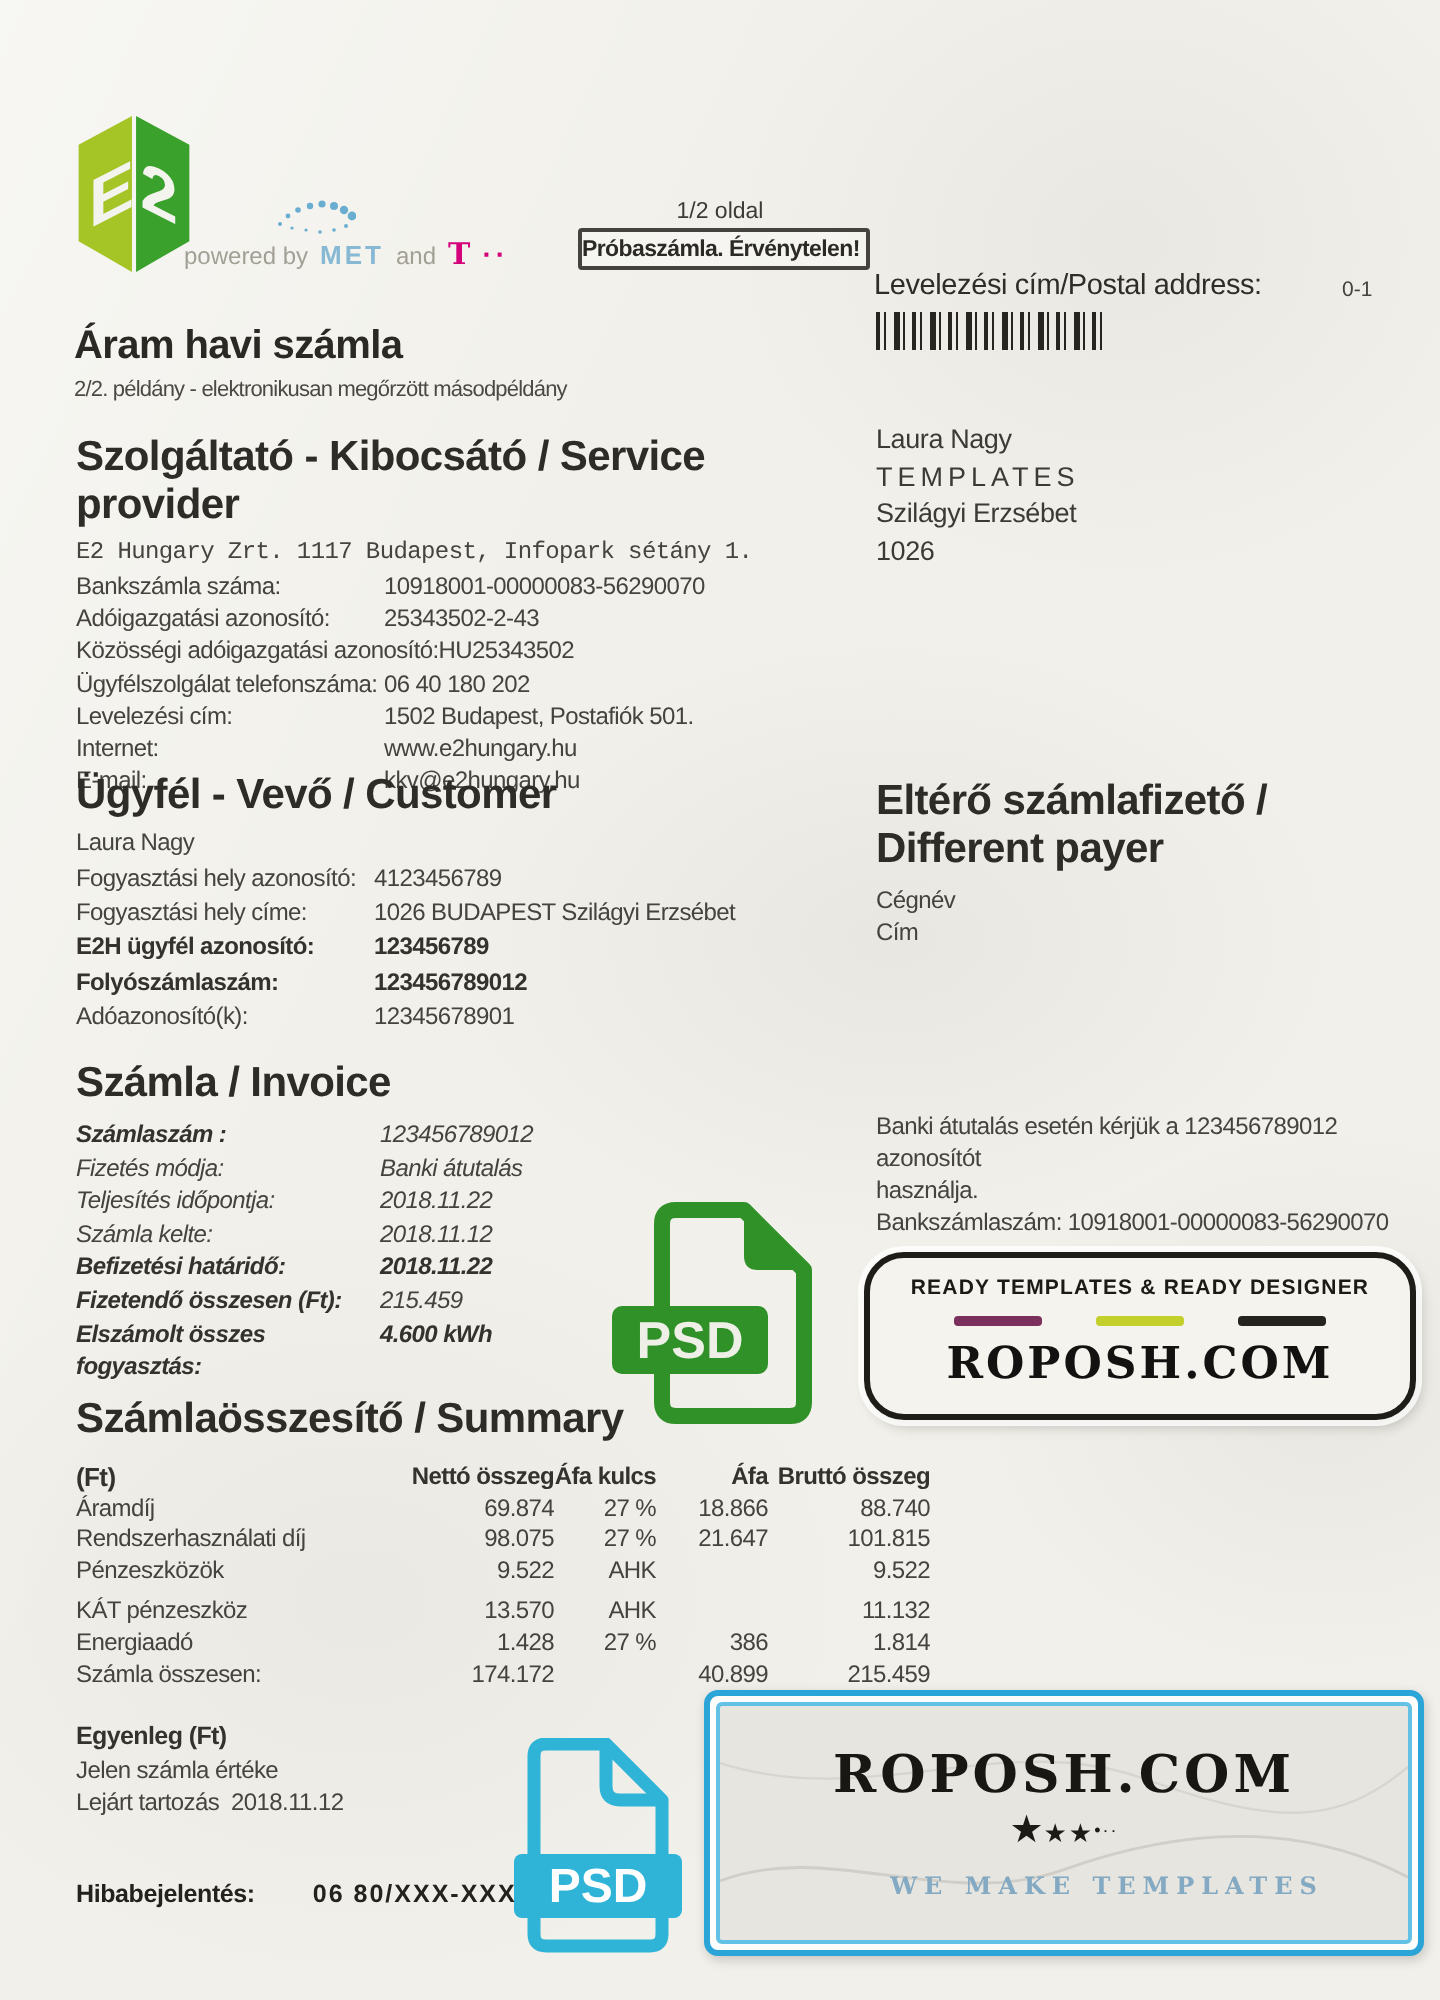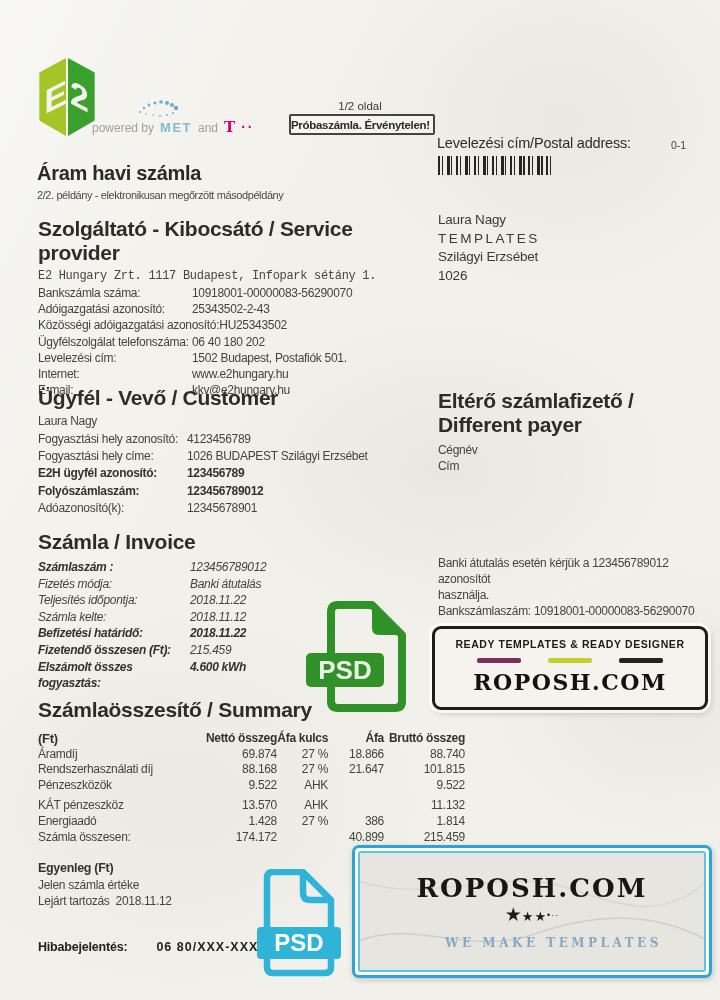--- a/index.html
+++ b/index.html
@@ -52,21 +52,21 @@
   #customer .lbl{width:149px;}
   #diffpayer{left:438px;top:389px;}
   #diffpayer .rows{margin-top:5px;line-height:16px;}
   
   #invoice{left:38px;top:530px;width:340px;}
   #invoice .rows{margin-top:5px;line-height:16.6px;font-style:italic;}
   #invoice .lbl{width:152px;}
   #transfer{left:438px;top:555px;width:282px;font-size:12px;line-height:16px;letter-spacing:-0.3px;color:#44433d;}
   #transfer .bank{margin-top:0;}
   
-  #stamp1{left:432px;top:626px;width:270px;height:78px;border:3px solid #1e1d18;border-radius:9px;
+  #stamp1{left:432px;top:626px;width:270px;height:78px;border:3px solid #1e1d18;border-radius:20px;
     background:#f4f3ee;box-shadow:0 0 0 3px rgba(255,255,255,.8), 2px 3px 7px rgba(0,0,0,.22);text-align:center;}
   .s1-line1{margin-top:9px;font-size:10.5px;font-weight:bold;color:#1b1a15;letter-spacing:0.6px;}
   .s1-dashes{display:flex;justify-content:center;gap:27px;margin-top:8px;}
   .s1-dashes i{display:block;width:44px;height:4.5px;border-radius:2px;}
   .d1{background:#7b2f5c;} .d2{background:#c3d02b;} .d3{background:#24231d;}
   .s1-brand{margin-top:6px;font-family:"DejaVu Serif",serif;font-weight:bold;font-size:22px;letter-spacing:1.5px;color:#131210;}
   
   #psd-green{left:306px;top:601px;width:100px;height:112px;}
   #psd-blue{left:257px;top:869px;width:84px;height:110px;}
   
@@ -289,21 +289,21 @@
       <div class="hd cr">Áfa</div>
       <div class="hd cr">Bruttó összeg</div>
 
       <div>Áramdíj</div>
       <div class="cr">69.874</div>
       <div class="cr">27 %</div>
       <div class="cr">18.866</div>
       <div class="cr">88.740</div>
 
       <div>Rendszerhasználati díj</div>
-      <div class="cr">88.168</div>
+      <div class="cr">98.075</div>
       <div class="cr">27 %</div>
       <div class="cr">21.647</div>
       <div class="cr">101.815</div>
 
       <div>Pénzeszközök</div>
       <div class="cr">9.522</div>
       <div class="cr">AHK</div>
       <div class="cr"></div>
       <div class="cr">9.522</div>
 

